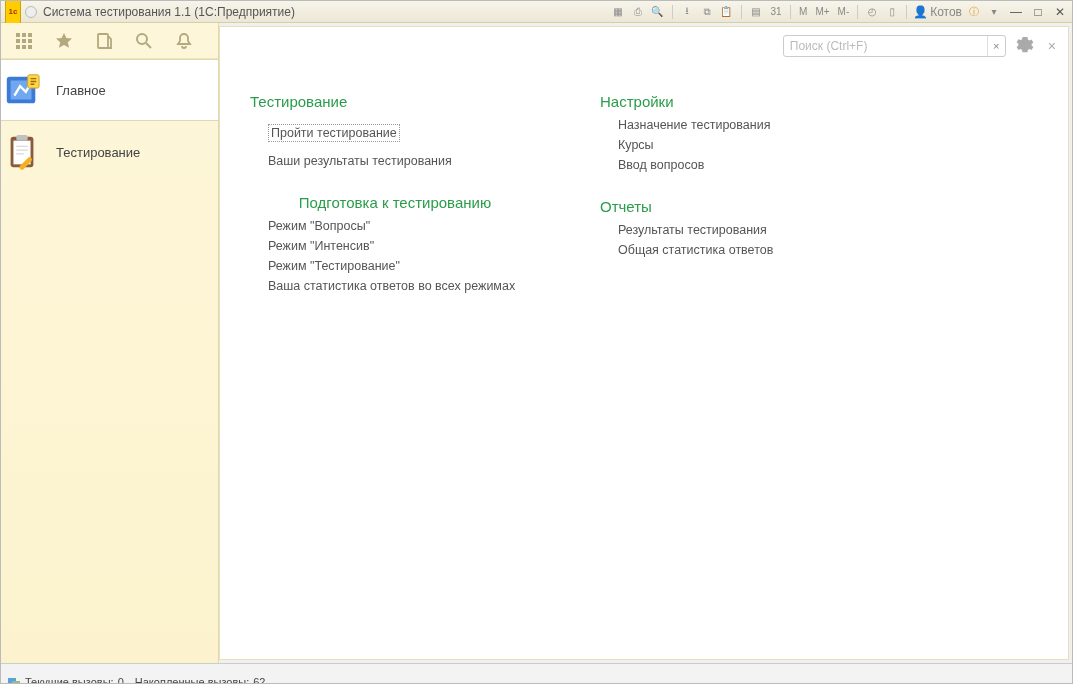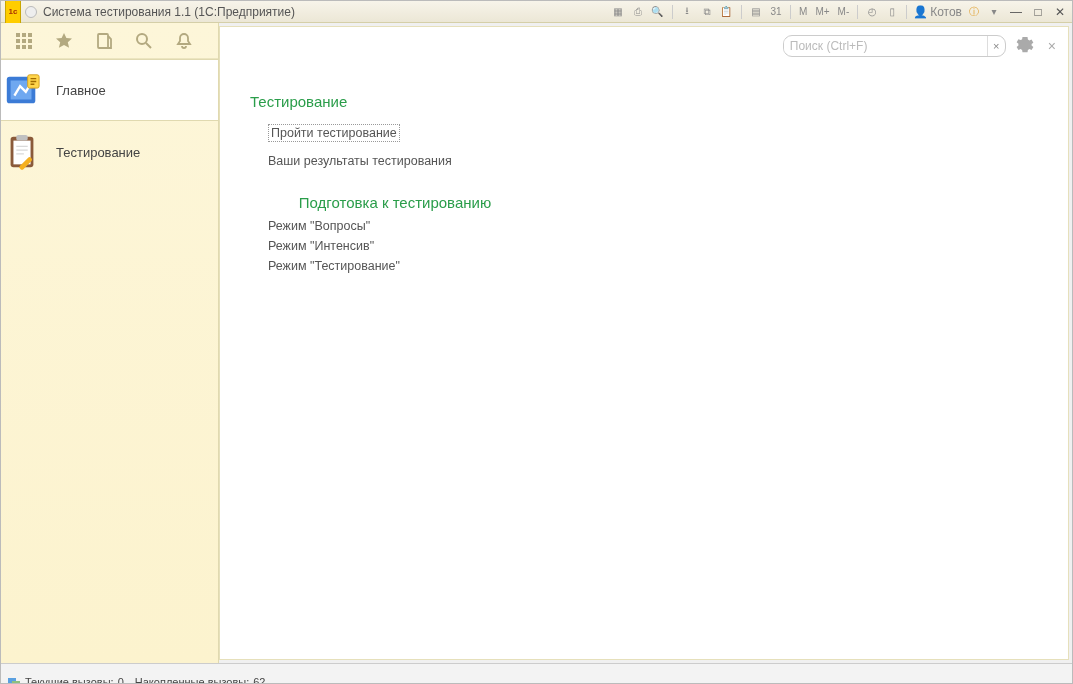--- a/index.html
+++ b/index.html
@@ -29,21 +29,21 @@
   .sb-tb-icon svg{width:18px;height:18px;}
 
   .nav-item { height: 62px; display:flex;align-items:center;padding-left:1px;gap:14px;color:#444;cursor:default;}
   .nav-item.active { background:#fff; border-top:1px solid #e0d9b0;border-bottom:1px solid #e0d9b0;}
   .nav-icon { width:40px;height:40px;display:flex;align-items:center;justify-content:center;}
   .nav-icon svg{width:38px;height:38px;}
   .nav-label{font-size:13px;}
 
   .main { flex:1; background:#fff; border:1px solid #e6e0bb; margin:3px 3px 3px 0; position:relative; }
   .main-toolbar { height: 30px; position:absolute; top:4px; right:8px; display:flex; align-items:center; gap:10px;}
-  .search-box { width: 223px; height:22px; border:1px solid #ccc; border-radius:9px; display:flex; align-items:center; background:#fff; overflow:hidden;}
+  .search-box { width: 223px; height:22px; border:1px solid #ccc; border-radius:3px; display:flex; align-items:center; background:#fff; overflow:hidden;}
   .search-box input{ flex:1; border:none; outline:none; font-size:12px; padding:0 6px; color:#444;}
   .search-box input::placeholder{color:#bbb;}
   .search-clear{width:18px;height:20px;border-left:1px solid #ddd;display:flex;align-items:center;justify-content:center;color:#888;font-size:11px;}
   .gear-btn{color:#aaa;}
   .gear-btn svg{width:18px;height:18px;}
   .close-x{color:#aaa;font-size:14px;padding:0 4px;}
 
   .content { padding: 66px 10px 10px 30px; display:flex; gap: 60px; }
   .col { width: 290px; }
   .section-title { color:#2a9d4a; font-size:15px; margin: 10px 0 8px 0;}
@@ -184,22 +184,33 @@
     <div class="content">
       <div class="col">
         <div class="section-title first">Тестирование</div>
         <div class="link-item boxed">Пройти тестирование</div>
         <div class="link-item">Ваши результаты тестирования</div>
 
         <div class="section-title" style="margin-top:26px;text-align:center;">Подготовка к тестированию</div>
         <div class="link-item">Режим "Вопросы"</div>
         <div class="link-item">Режим "Интенсив"</div>
         <div class="link-item">Режим "Тестирование"</div>
-      </div>
-
+        <div class="link-item">Ваша статистика ответов во всех режимах</div>
+      </div>
+
+      <div class="col">
+        <div class="section-title first">Настройки</div>
+        <div class="link-item">Назначение тестирования</div>
+        <div class="link-item">Курсы</div>
+        <div class="link-item">Ввод вопросов</div>
+
+        <div class="section-title" style="margin-top:26px;">Отчеты</div>
+        <div class="link-item">Результаты тестирования</div>
+        <div class="link-item">Общая статистика ответов</div>
+      </div>
     </div>
   </div>
 </div>
 
 <div class="statusbar">
   <div class="sicon">
     <svg viewBox="0 0 14 14">
         <rect x="1" y="3" width="8" height="6" fill="#5aa0e0"></rect>
         <rect x="5" y="6" width="8" height="6" fill="#8fc080"></rect>
       </svg>

